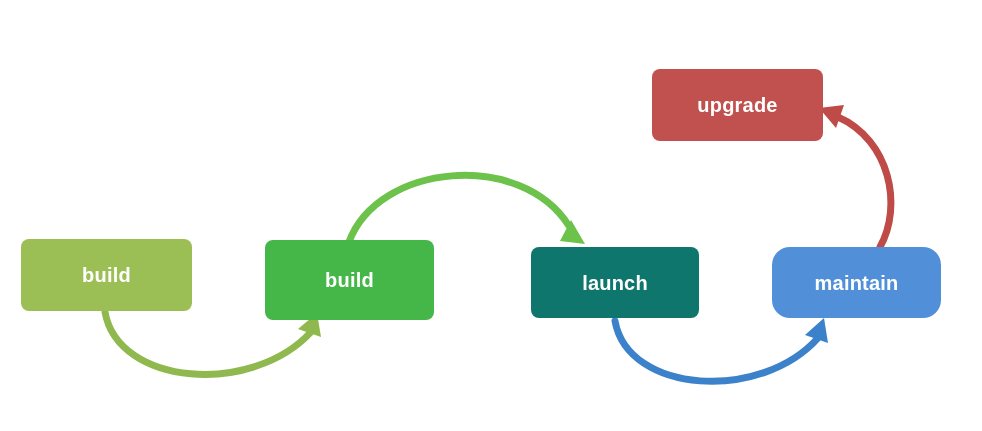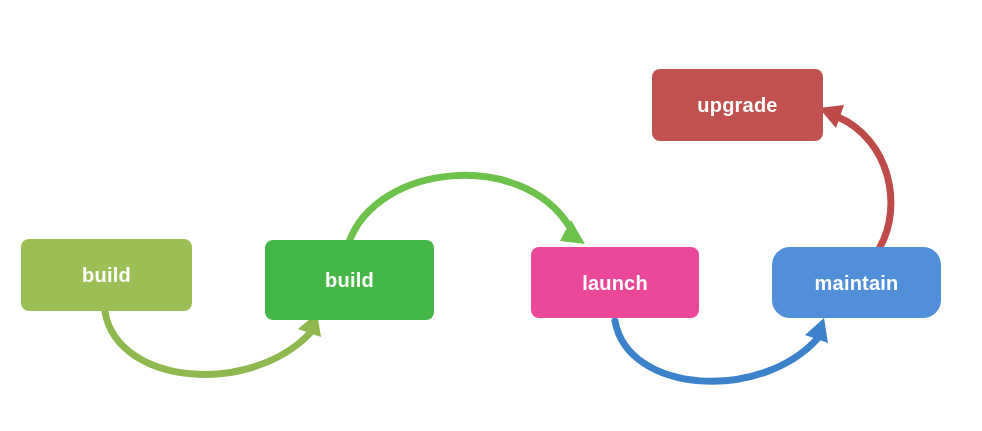--- a/index.html
+++ b/index.html
@@ -80,21 +80,21 @@
   </svg>
 
   <div class="node" id="node-locate" style="background-color: rgb(156, 191, 85); left: 21px; top: 239px; width: 171px; height: 72px;">
     <span class="node-label">build</span>
   </div>
 
   <div class="node" id="node-build" style="background-color: rgb(69, 182, 72); left: 265px; top: 240px; width: 169px; height: 80px;">
     <span class="node-label">build</span>
   </div>
 
-  <div class="node" id="node-launch" style="background-color: #ec4899; left: 531px; top: 247px; width: 168px; height: 71px;">
+  <div class="node" id="node-launch" style="background-color: #0f766e; left: 531px; top: 247px; width: 168px; height: 71px;">
     <span class="node-label">launch</span>
   </div>
 
   <div class="node" id="node-maintain" style="background-color: rgb(81, 144, 217); left: 772px; top: 247px; width: 169px; height: 71px;">
     <span class="node-label">maintain</span>
   </div>
 
   <div class="node" id="node-upgrade" style="background-color: rgb(192, 81, 78); left: 652px; top: 69px; width: 171px; height: 72px;">
     <span class="node-label">upgrade</span>
   </div>

